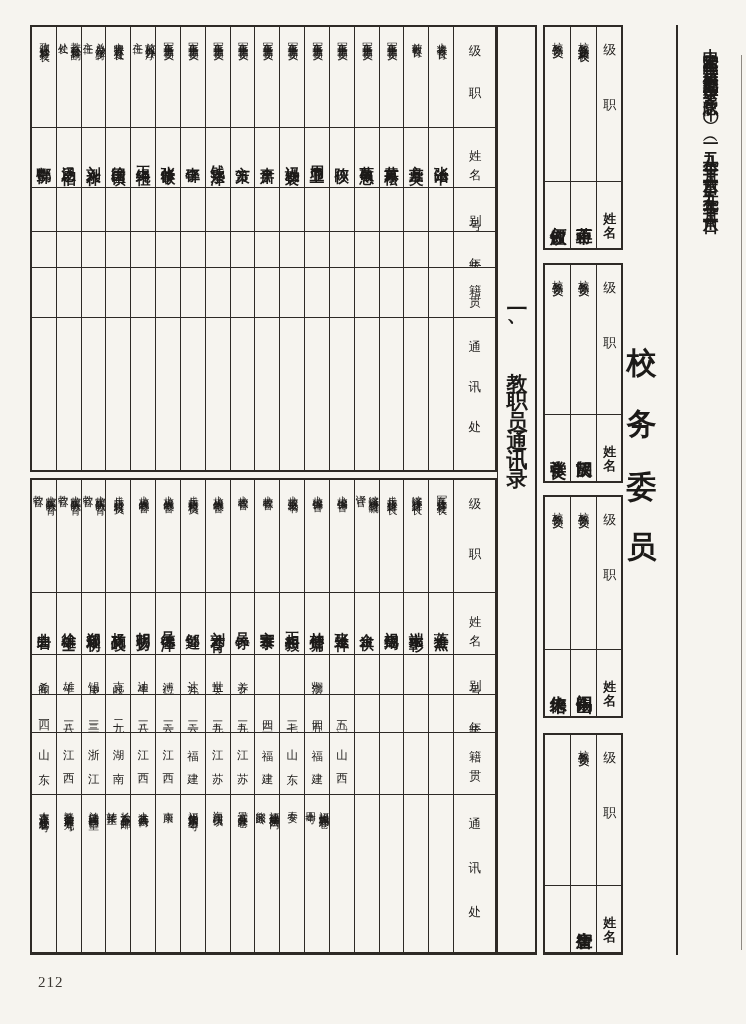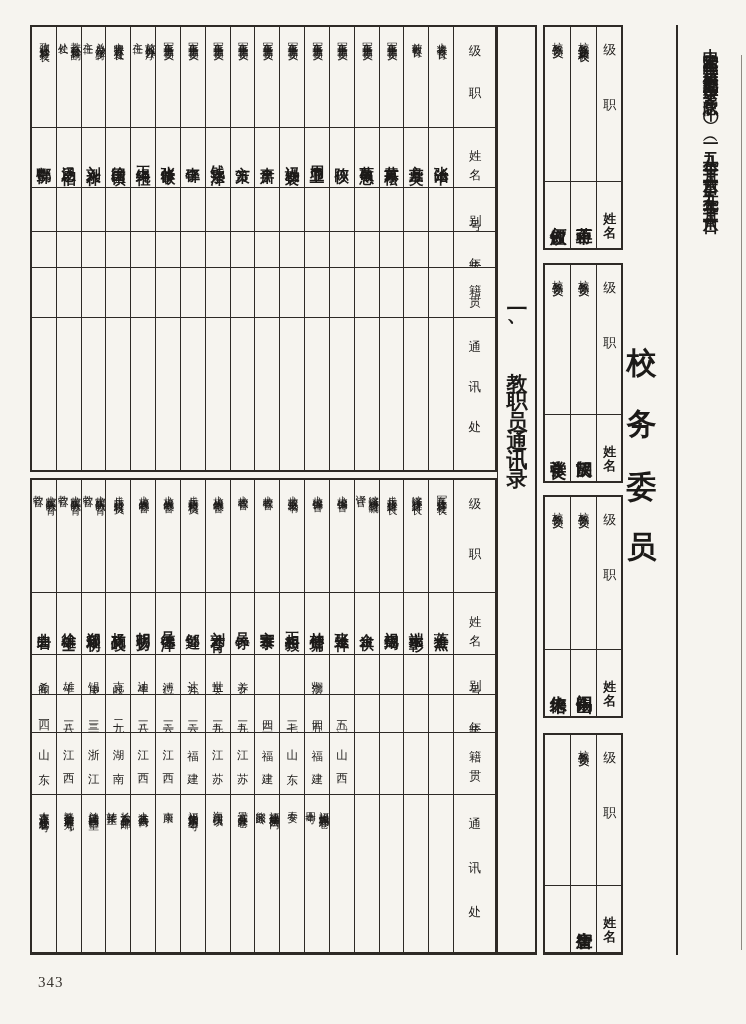--- a/index.html
+++ b/index.html
@@ -982,15 +982,15 @@
 
   <div class="section-title">
     <span>校务委员</span>
   </div>
 
   <div class="side-strip">
     <span>中央陆军军官学校第七期同学录（第一总队）①　（一九二八年十二月二十八日至一九二九年十二月二十八日）</span>
   </div>
   <div class="edge-line"></div>
 
-  <div class="page-num">343</div>
+  <div class="page-num">212</div>
 
 </div>
 
 </body></html>

